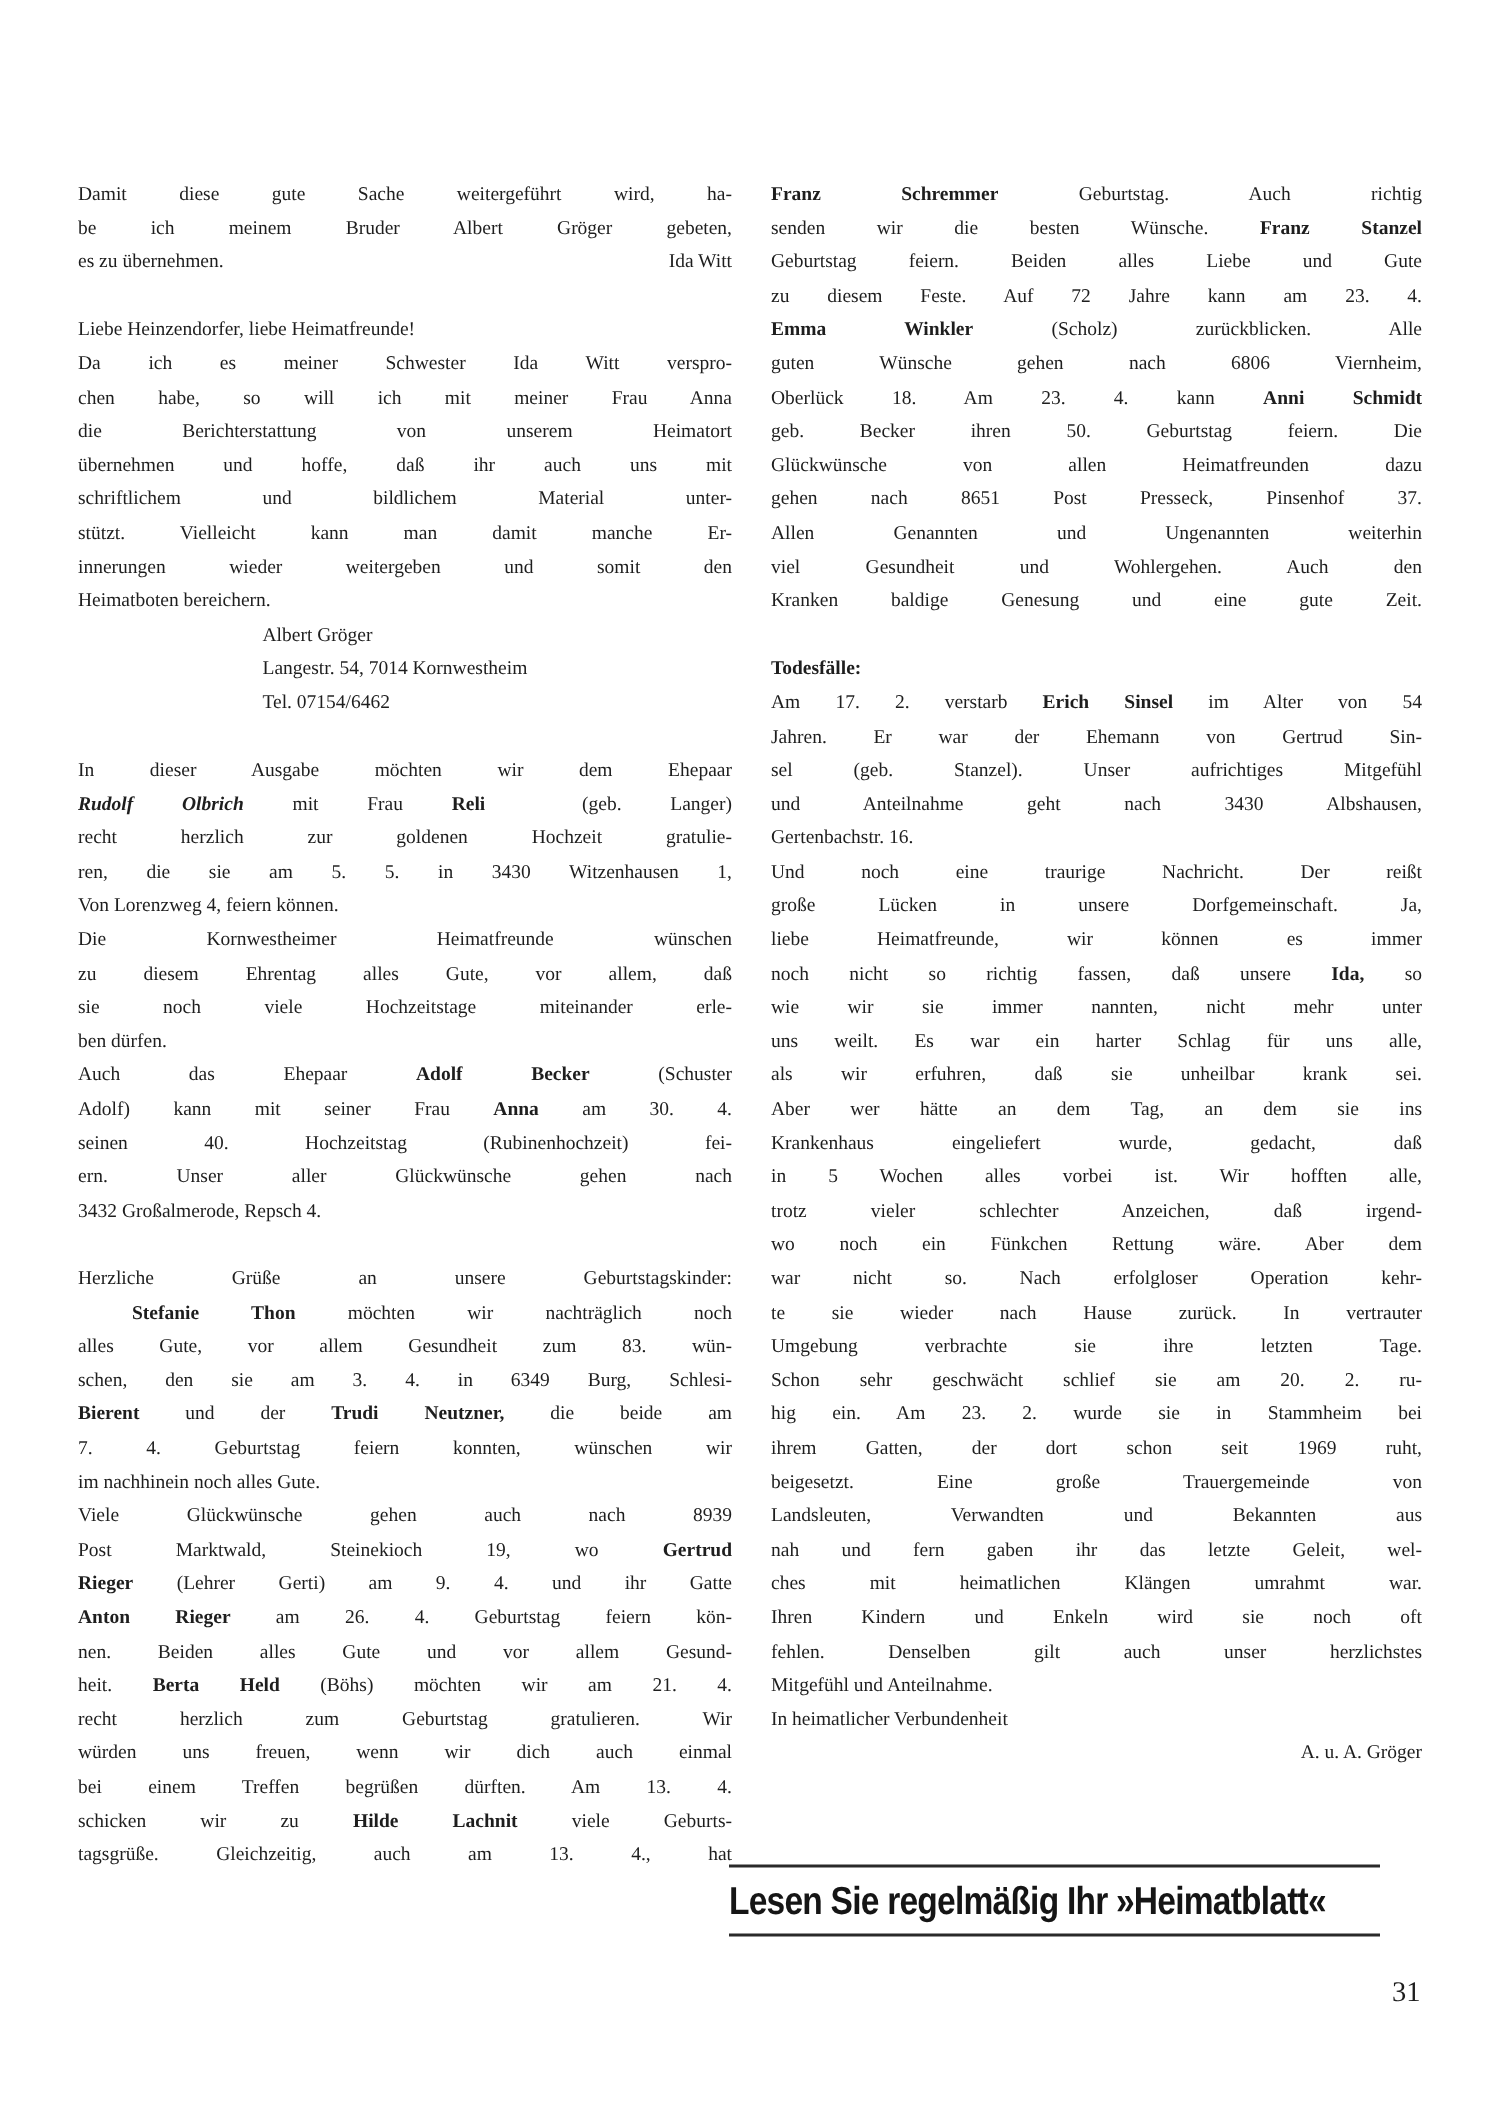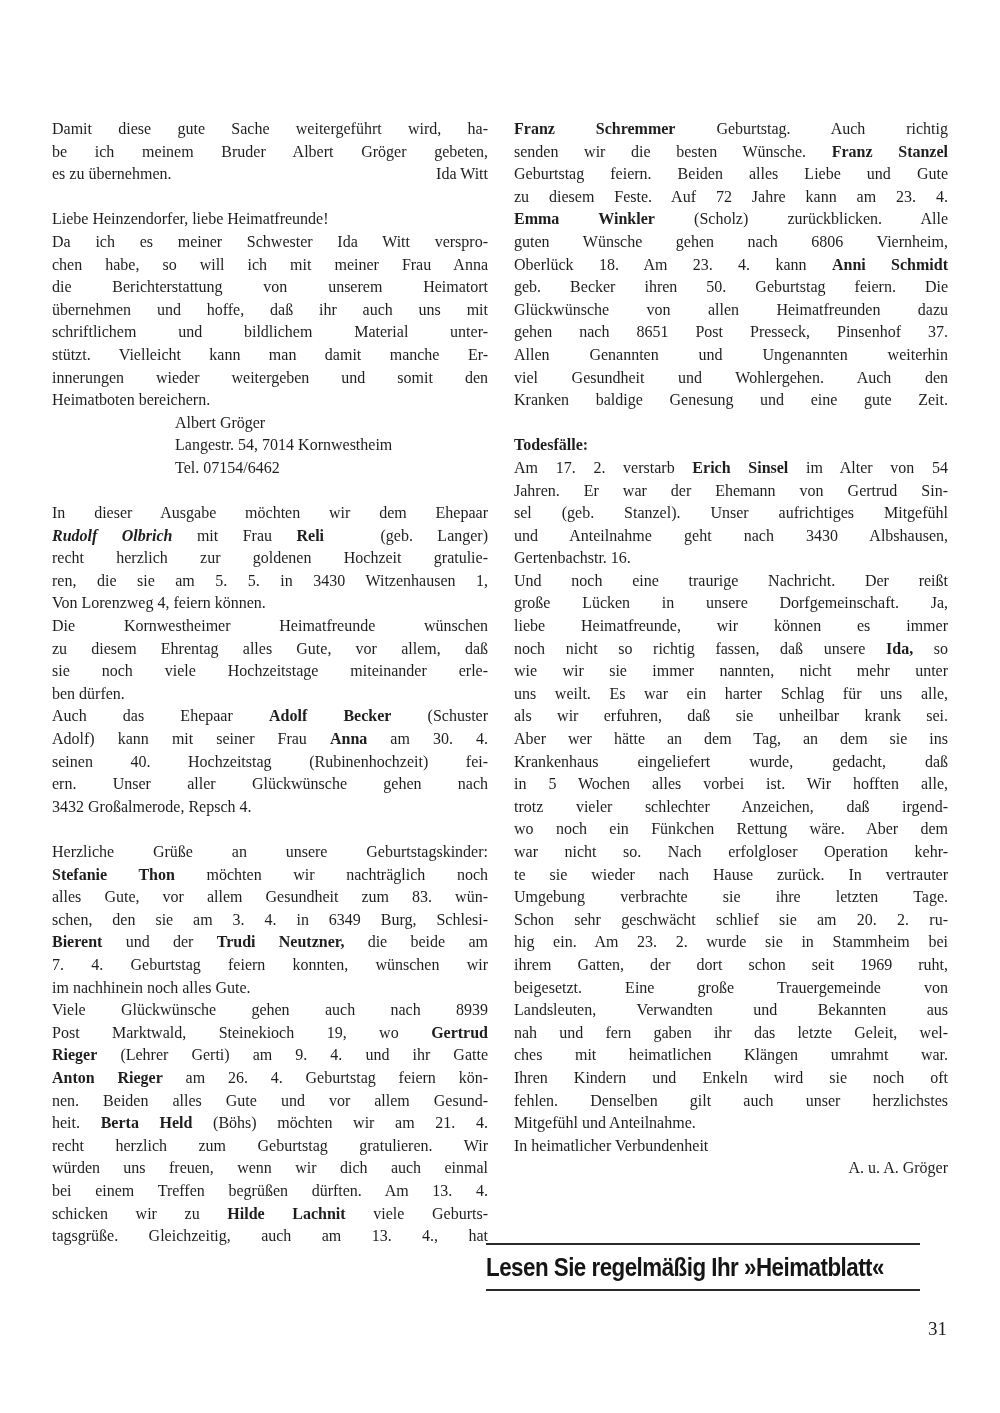--- a/index.html
+++ b/index.html
@@ -11,21 +11,21 @@
       width: 1000px;
       height: 1413px;
       position: relative;
       overflow: hidden;
       font-family: "Liberation Serif", "DejaVu Serif", serif;
       color: #1e1e1e;
     }
     .col {
       position: absolute;
       top: 118px;
-      font-size: 16px;
+      font-size: 13px;
       line-height: 22.6px;
       text-align: justify;
       hyphens: manual;
     }
     .col.left { left: 52px; width: 436px; }
     .col.right { left: 514px; width: 434px; }
     .line { display: block; text-align: justify; text-align-last: justify; white-space: nowrap; height: 22.6px; overflow: visible; }
     .line.last { text-align-last: left; }
     .line.right-align { text-align: right; text-align-last: right; }
     .line.indent { padding-left: 123px; text-align-last: left; }
@@ -105,21 +105,21 @@
     <span class="line"><span style="white-space: pre;">Auch das Ehepaar </span><b style="white-space: pre;">Adolf Becker</b><span style="white-space: pre;"> (Schuster</span></span>
     <span class="line"><span style="white-space: pre;">Adolf) kann mit seiner Frau </span><b style="white-space: pre;">Anna</b><span style="white-space: pre;"> am 30. 4.</span></span>
     <span class="line">seinen 40. Hochzeitstag (Rubinenhochzeit) fei-</span>
     <span class="line">ern. Unser aller Glückwünsche gehen nach</span>
     <span class="line last">3432 Großalmerode, Repsch 4.</span>
   </div>
   <div class="gap"></div>
 
   <div>
     <span class="line">Herzliche Grüße an unsere Geburtstagskinder:</span>
-    <span class="line"><b style="white-space: pre;">Stefanie Thon</b><span style="white-space: pre;"> möchten wir nachträglich noch</span></span>
+    <span class="line"><b style="white-space: pre; margin-left: 36px;">Stefanie Thon</b><span style="white-space: pre;"> möchten wir nachträglich noch</span></span>
     <span class="line">alles Gute, vor allem Gesundheit zum 83. wün-</span>
     <span class="line">schen, den sie am 3. 4. in 6349 Burg, Schlesi-</span>
     <span class="line"><b style="white-space: pre;">Bierent</b><span style="white-space: pre;"> und der </span><b style="white-space: pre;">Trudi Neutzner,</b><span style="white-space: pre;"> die beide am</span></span>
     <span class="line">7. 4. Geburtstag feiern konnten, wünschen wir</span>
     <span class="line last">im nachhinein noch alles Gute.</span>
     <span class="line">Viele Glückwünsche gehen auch nach 8939</span>
     <span class="line"><span style="white-space: pre;">Post Marktwald, Steinekioch 19, wo </span><b style="white-space: pre;">Gertrud</b></span>
     <span class="line"><b style="white-space: pre;">Rieger</b><span style="white-space: pre;"> (Lehrer Gerti) am 9. 4. und ihr Gatte</span></span>
     <span class="line"><b style="white-space: pre;">Anton Rieger</b><span style="white-space: pre;"> am 26. 4. Geburtstag feiern kön-</span></span>
     <span class="line">nen. Beiden alles Gute und vor allem Gesund-</span>

